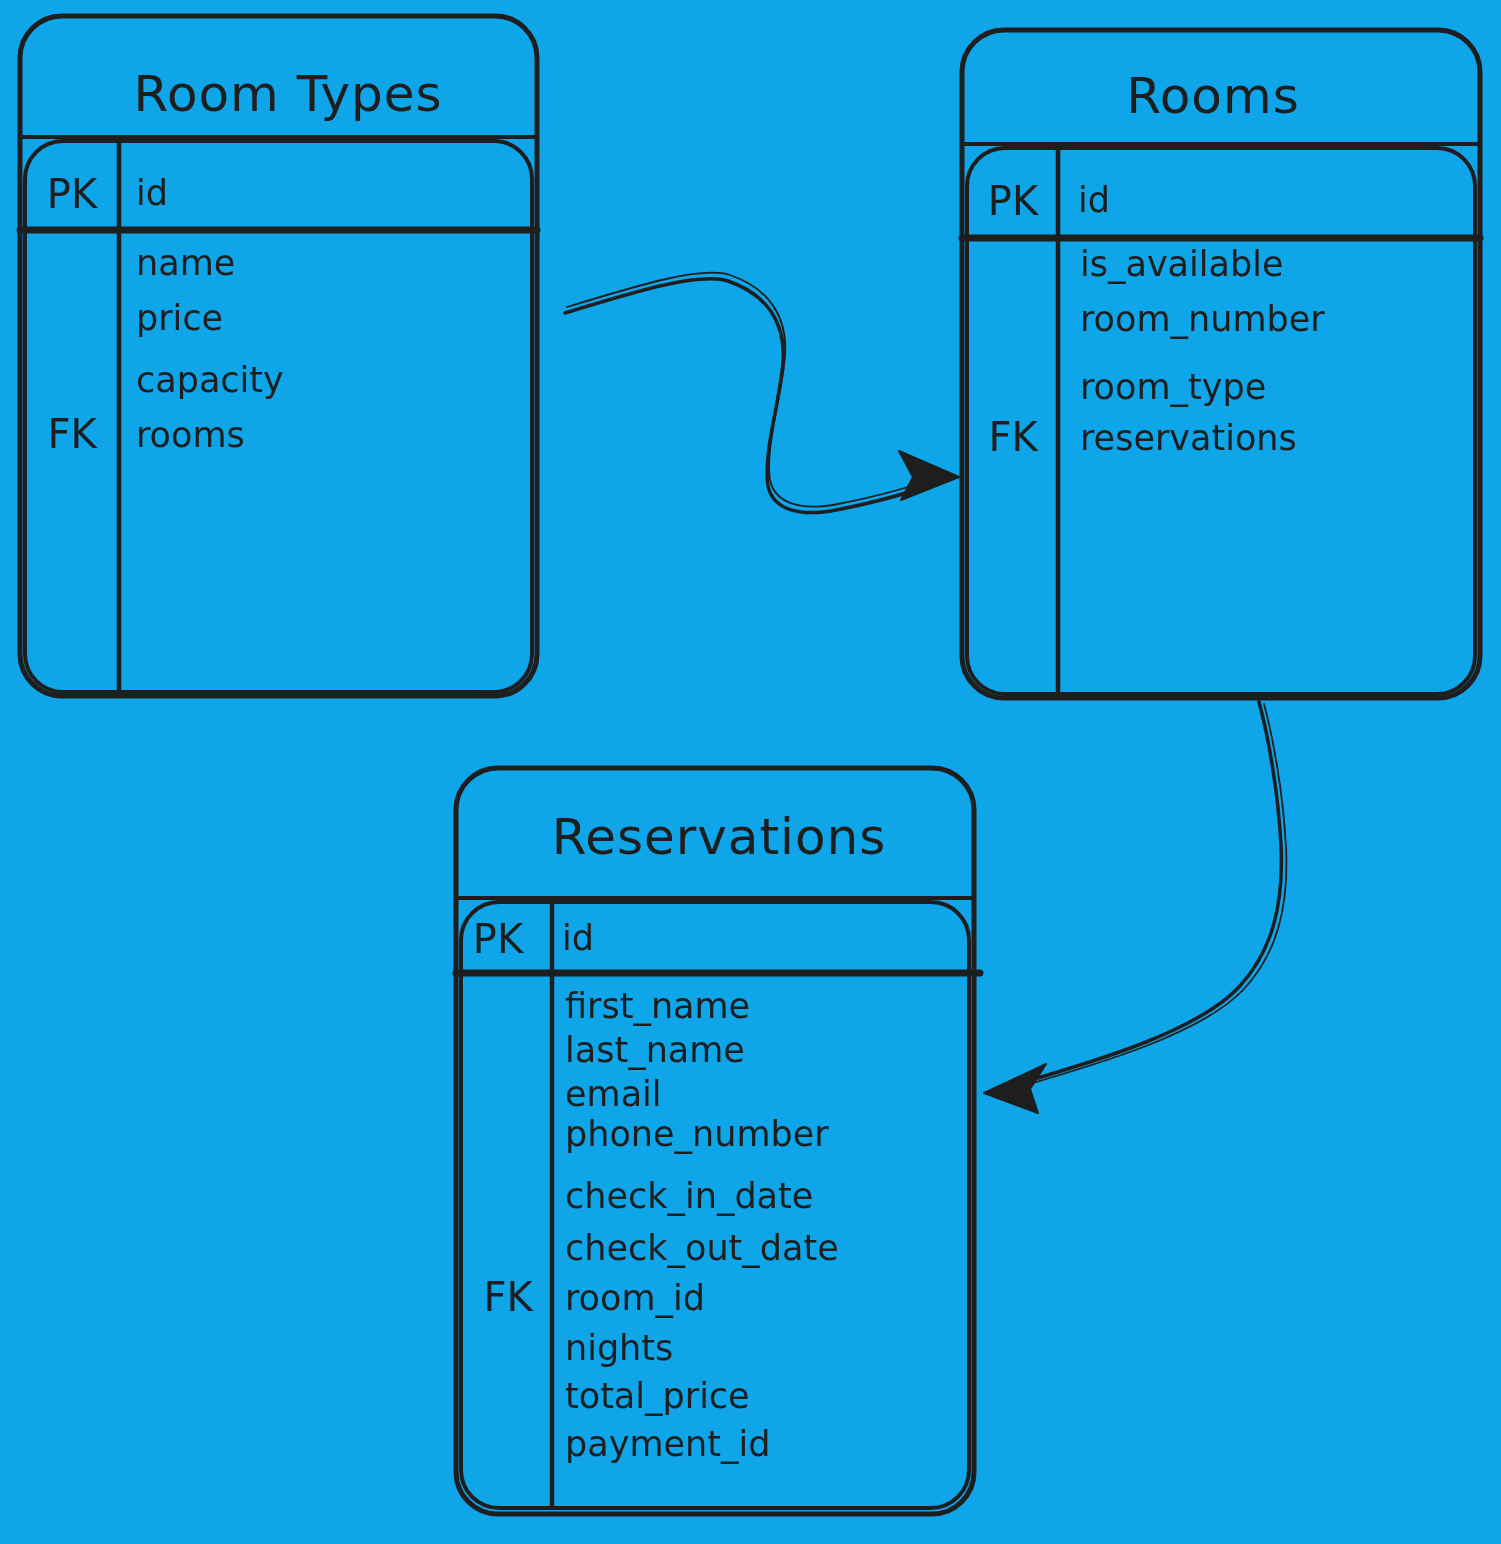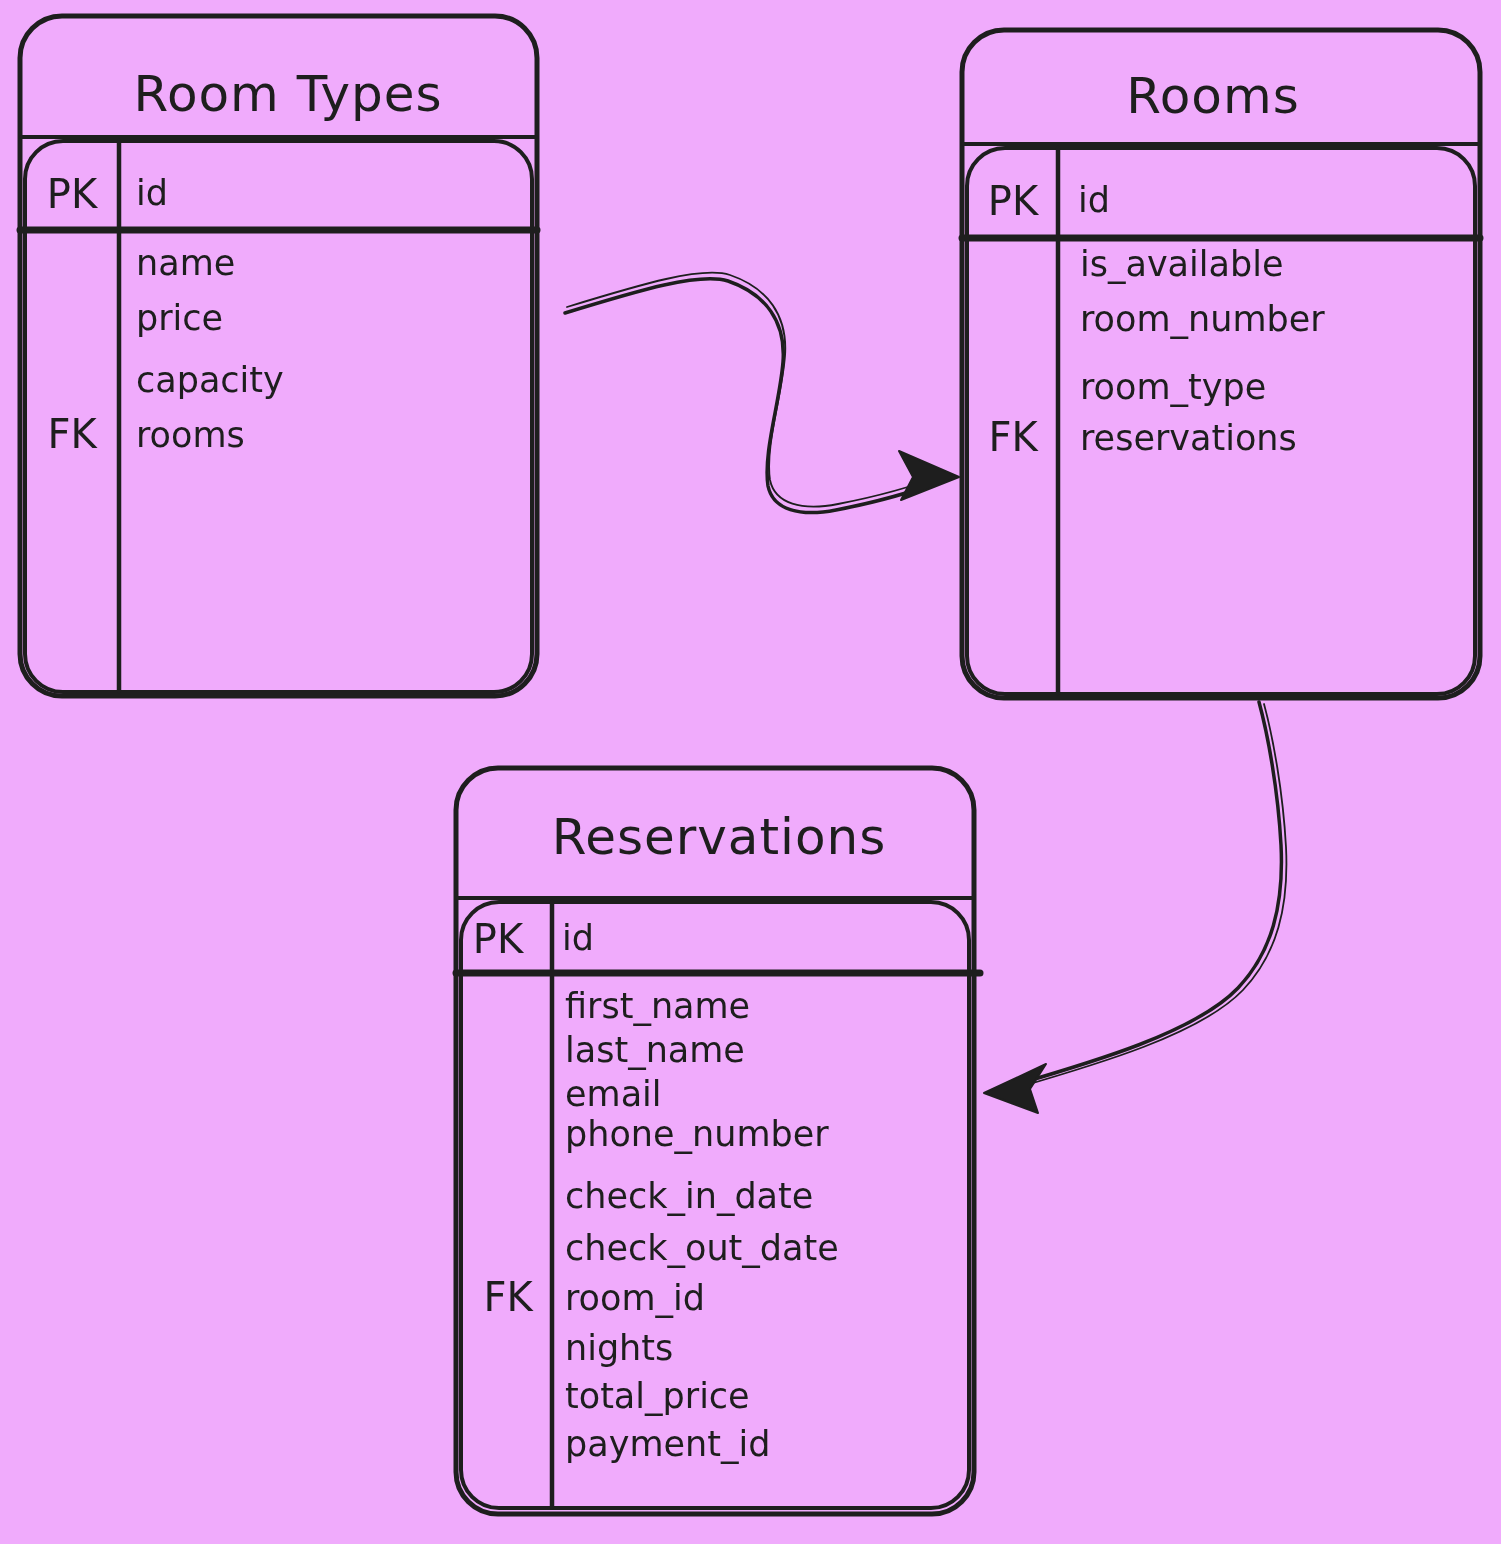--- a/index.html
+++ b/index.html
@@ -4,21 +4,21 @@
 <style>
   html, body {
     margin: 0;
     padding: 0;
     background: #ffffff;
   }
   #canvas {
     position: relative;
     width: 1501px;
     height: 1544px;
-    background: #f0abfc;
+    background: #0ea5e9;
     overflow: hidden;
   }
   svg {
     position: absolute;
     left: 0;
     top: 0;
   }
   .ink-stroke {
     fill: none;
     stroke: #1e1e1e;

